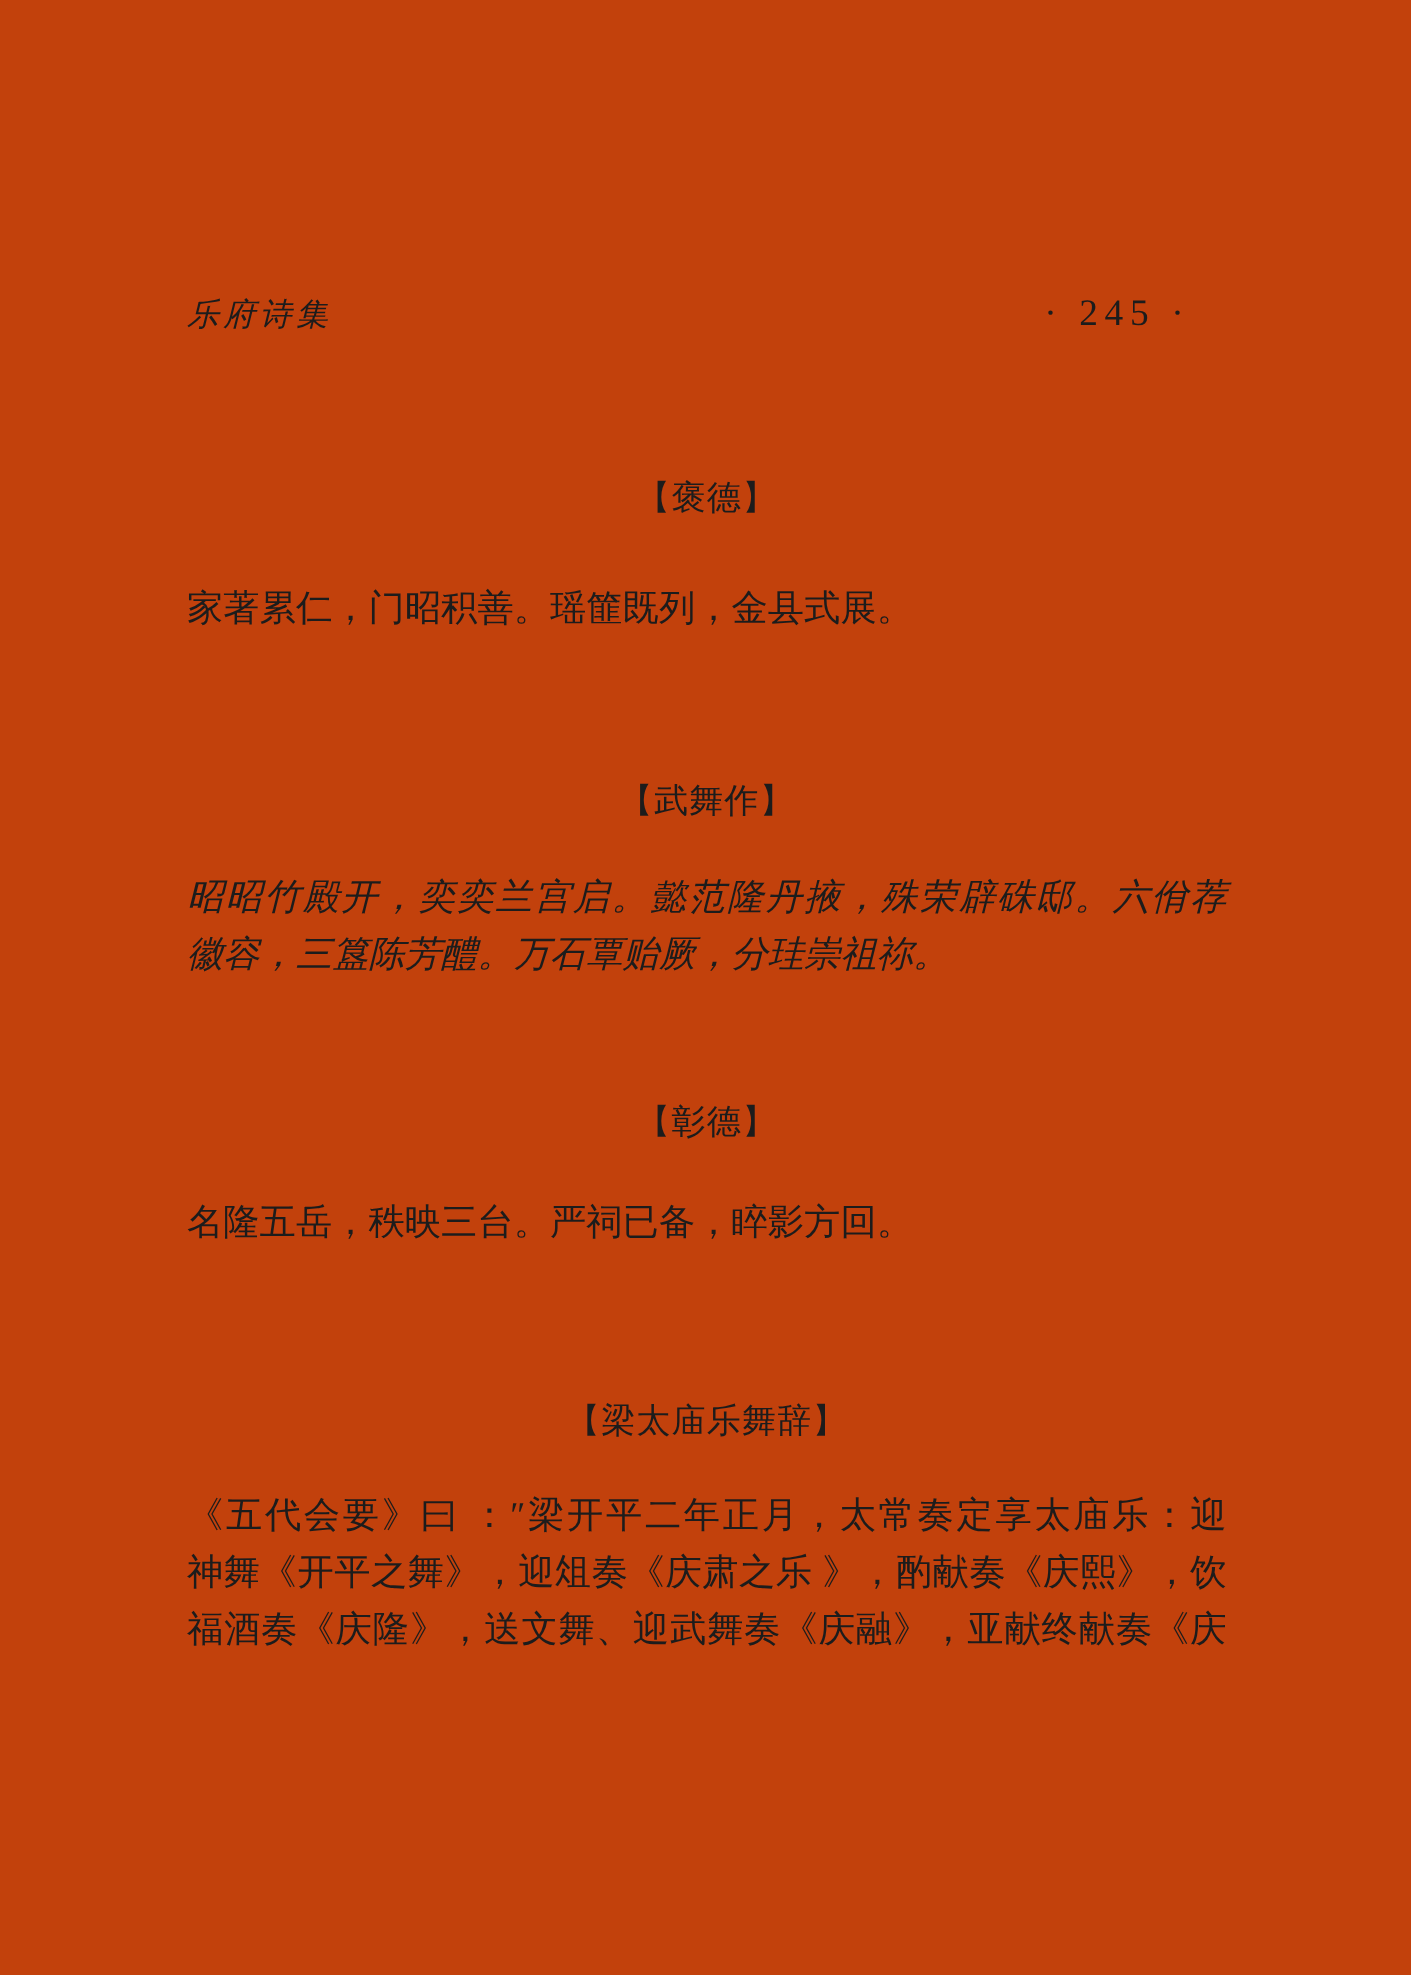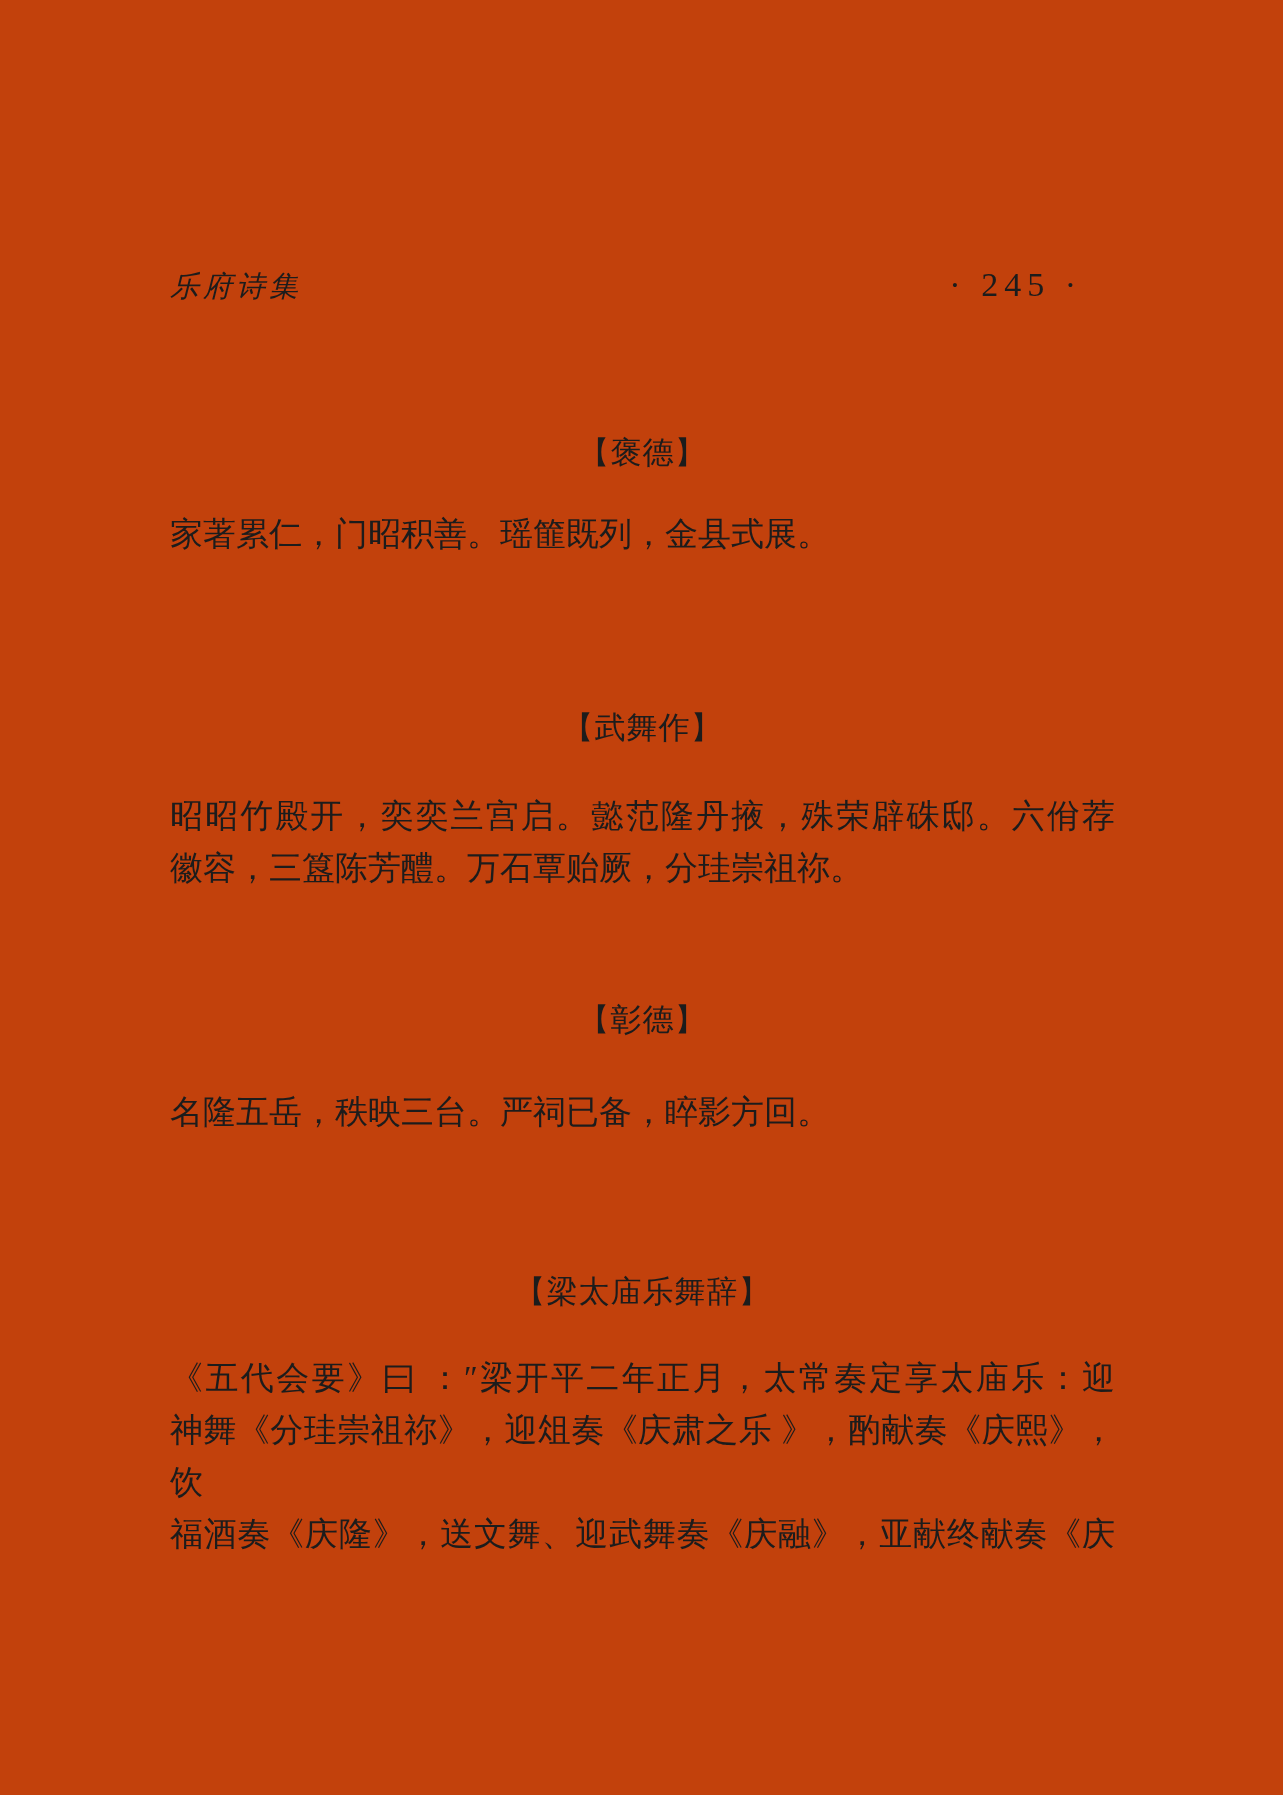--- a/index.html
+++ b/index.html
@@ -66,35 +66,35 @@
 <body>
 
 <div class="page">
 
   <div class="header">
     <span class="book-title">乐府诗集</span>
     <span class="page-number">· 245 ·</span>
   </div>
 
   <h2 class="section-title" style="top: 433px;">【褒德】</h2>
-  <div class="textblock" style="top: 508px;">
+  <div class="textblock" style="top: 528px;">
     <div class="text-line">家著累仁，门昭积善。瑶篚既列，金县式展。</div>
   </div>
 
   <h2 class="section-title" style="top: 708px;">【武舞作】</h2>
-  <div class="textblock" style="top: 790px;">
+  <div class="textblock" style="top: 790px; font-style: italic;">
     <div class="text-line full">昭昭竹殿开，奕奕兰宫启。懿范隆丹掖，殊荣辟硃邸。六佾荐</div>
     <div class="text-line">徽容，三簋陈芳醴。万石覃贻厥，分珪崇祖祢。</div>
   </div>
 
   <h2 class="section-title" style="top: 1000px;">【彰德】</h2>
   <div class="textblock" style="top: 1086px;">
     <div class="text-line">名隆五岳，秩映三台。严祠已备，睟影方回。</div>
   </div>
 
   <h2 class="section-title" style="top: 1272px;">【梁太庙乐舞辞】</h2>
   <div class="textblock" style="top: 1352px;">
     <div class="text-line full">《五代会要》曰 ：″梁开平二年正月，太常奏定享太庙乐：迎</div>
-    <div class="text-line full">神舞《分珪崇祖祢》，迎俎奏《庆肃之乐 》，酌献奏《庆熙》，饮</div>
+    <div class="text-line full">神舞《开平之舞》，迎俎奏《庆肃之乐 》，酌献奏《庆熙》，饮</div>
     <div class="text-line full">福酒奏《庆隆》，送文舞、迎武舞奏《庆融》，亚献终献奏《庆</div>
   </div>
 
 </div>
 
 </body></html>

